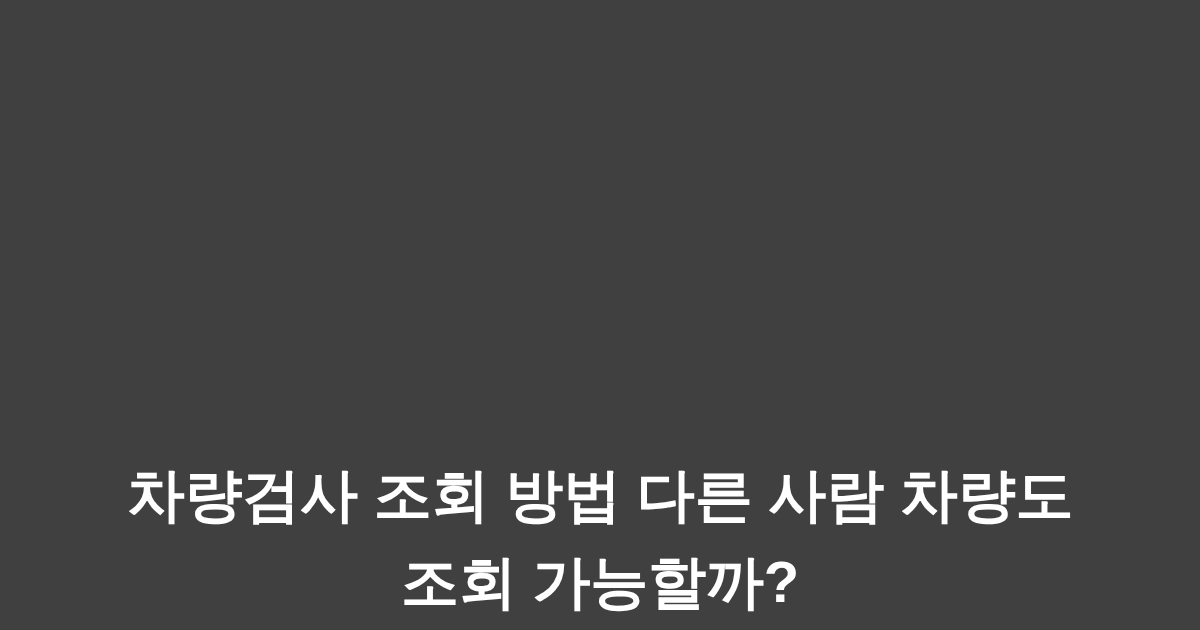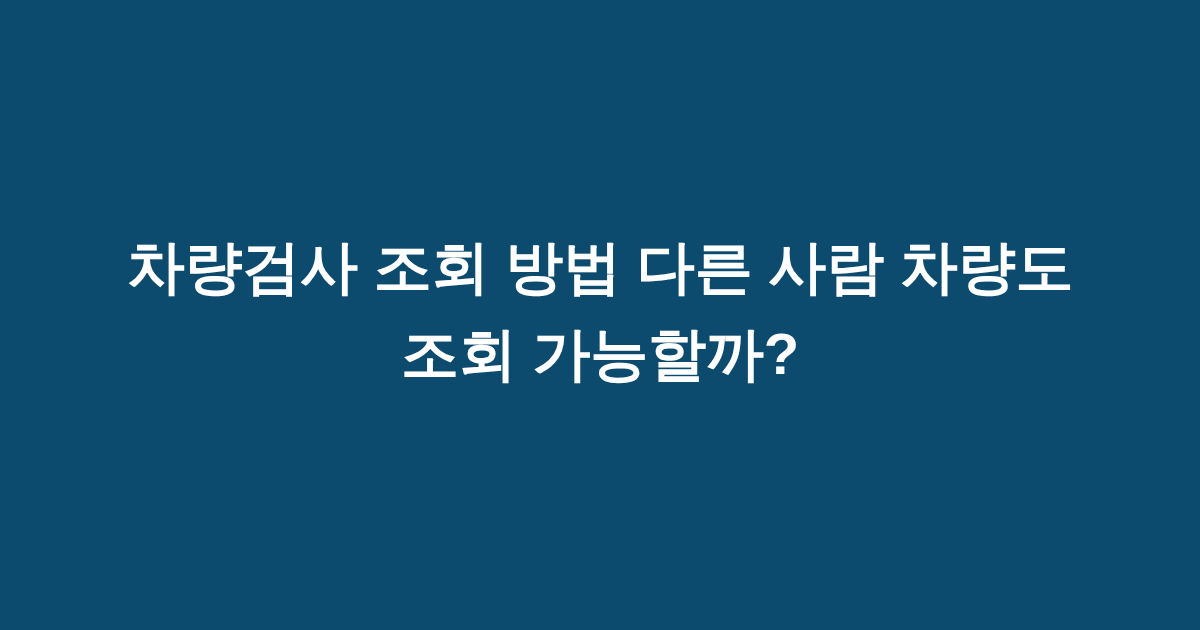--- a/index.html
+++ b/index.html
@@ -49,21 +49,21 @@
     max-width: 1060px;
     
     transform: translateY(-5px);
     text-rendering: optimizeLegibility;
     -webkit-font-smoothing: antialiased;
   }
 </style>
 </head>
 <body>
 
-<div class="og-card" style="background-color: #0c4a6e;">
+<div class="og-card" style="background-color: #404040; align-items: flex-end;">
 
   <div class="og-card__inner">
 
     <h1 class="og-card__title" style="color: rgb(255, 255, 255);">차량검사 조회 방법 다른 사람 차량도 조회 가능할까?</h1>
 
   </div>
 
 </div>
 
 </body></html>

